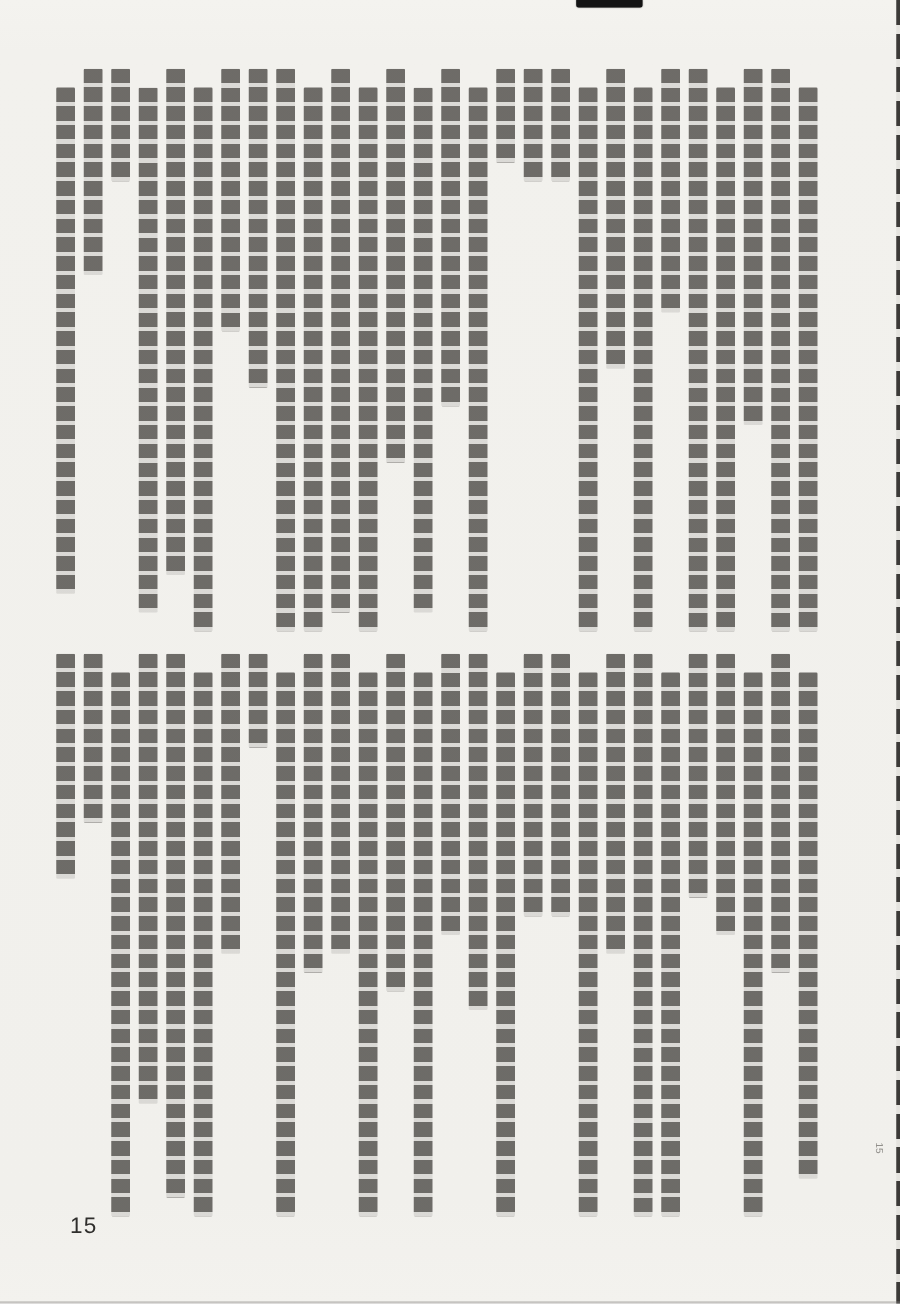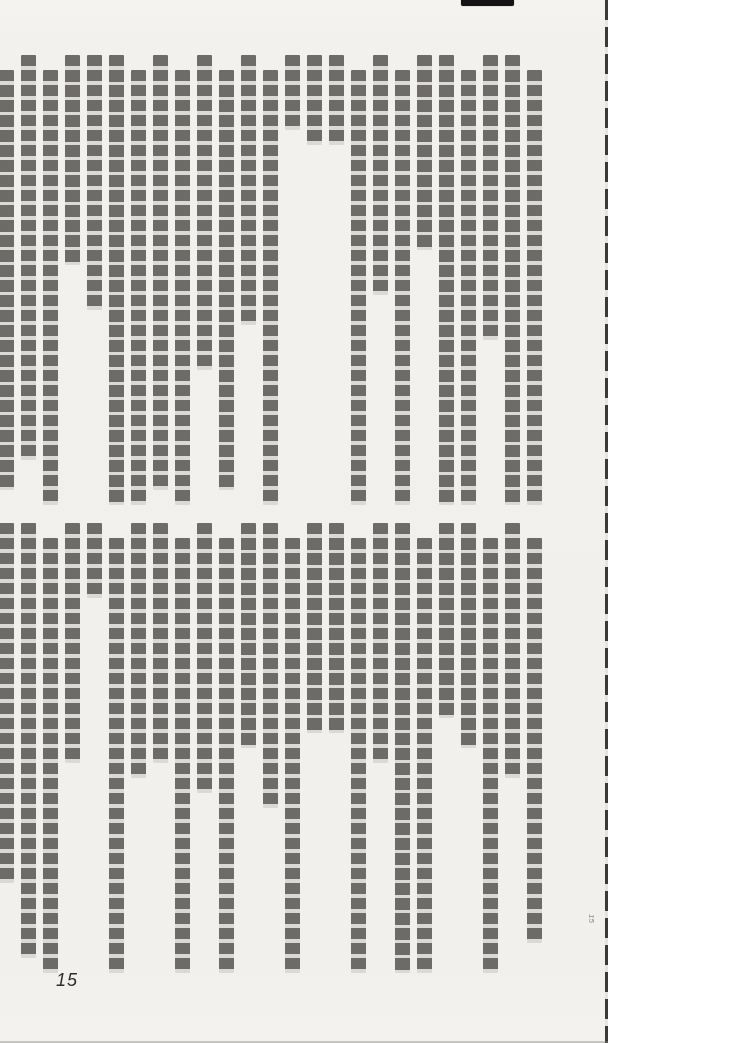--- a/index.html
+++ b/index.html
@@ -5,24 +5,23 @@
   html, body {
     margin: 0;
     padding: 0;
     width: 736px;
     height: 1043px;
     overflow: hidden;
     font-family: "DejaVu Serif", serif;
   }
   .page {
     position: relative;
-    width: 608px;
+    width: 720px;
     height: 1043px;
     background: linear-gradient(to bottom, #f4f3ef 0%, #f2f1ed 4%, #f1f0ec 92%, #f3f2ee 100%);
-    font-style: italic;
   }
   
   .top-edge-mark {
     position: absolute;
     left: 461px; top: 0; width: 53px; height: 6px;
     background: #141414;
     border-radius: 0 0 2px 2px;
     box-shadow: 0 0 1px 0 rgba(20,20,20,0.7);
   }
   .right-edge-strip {

